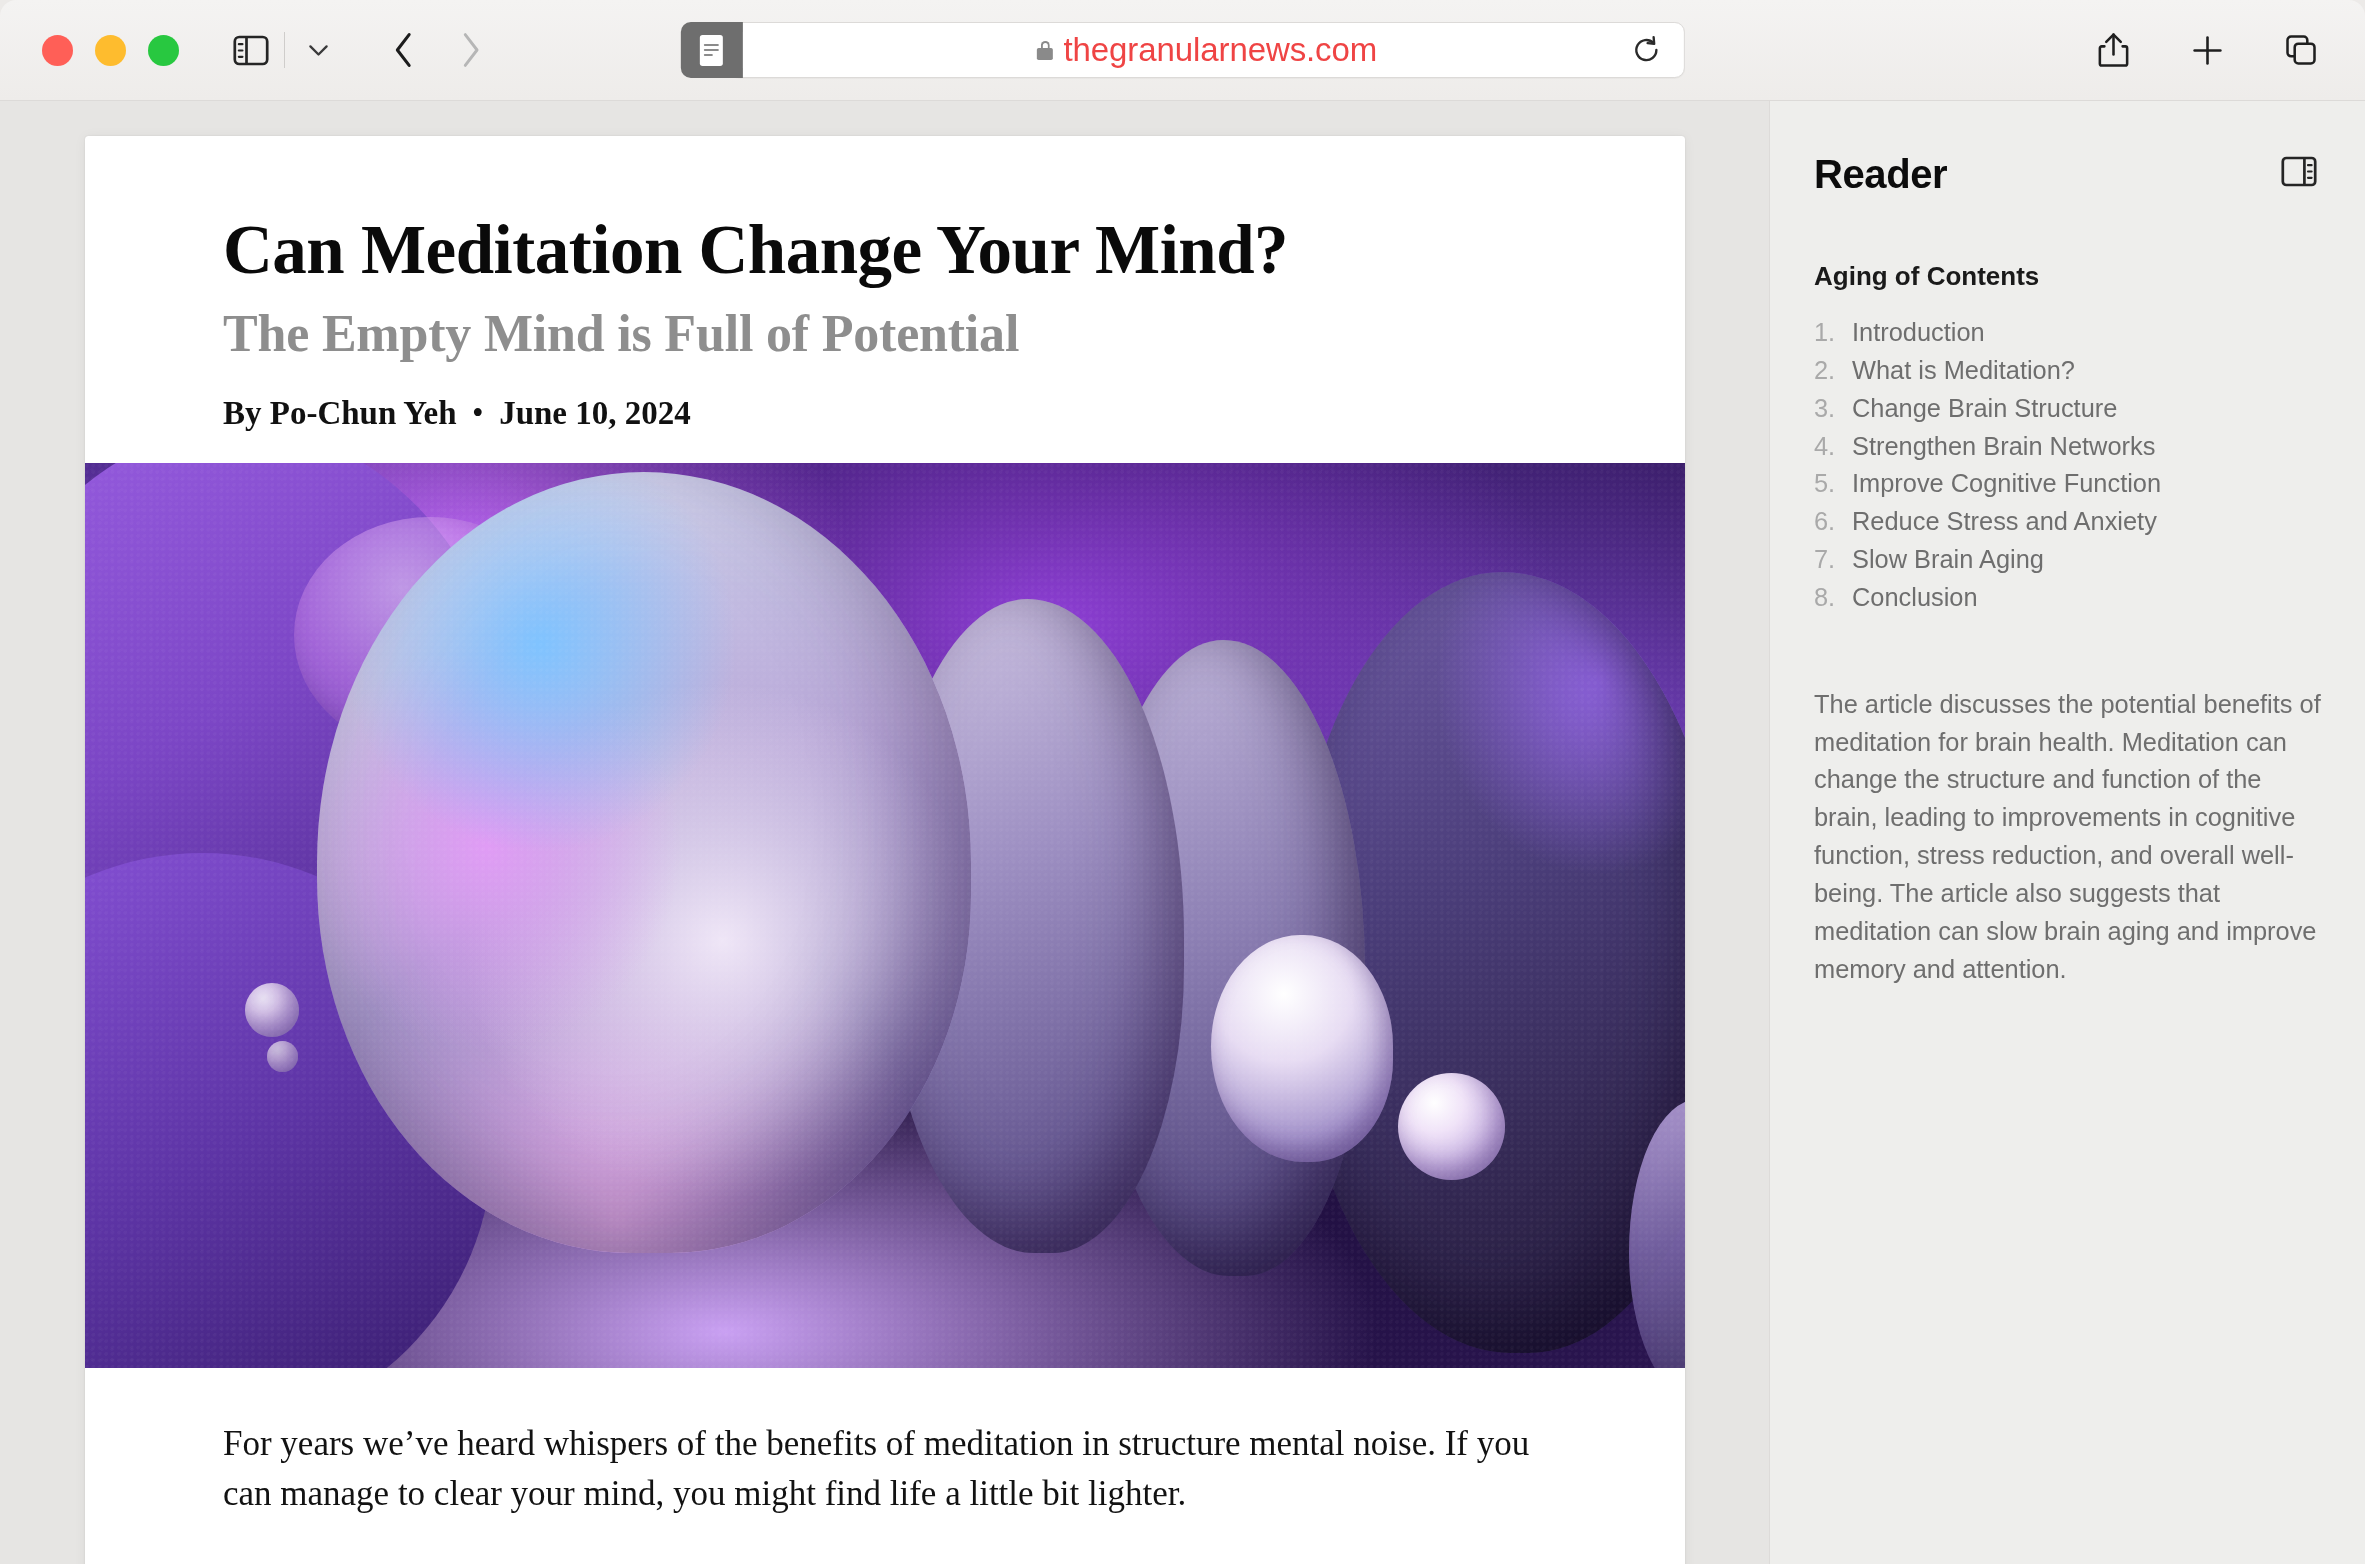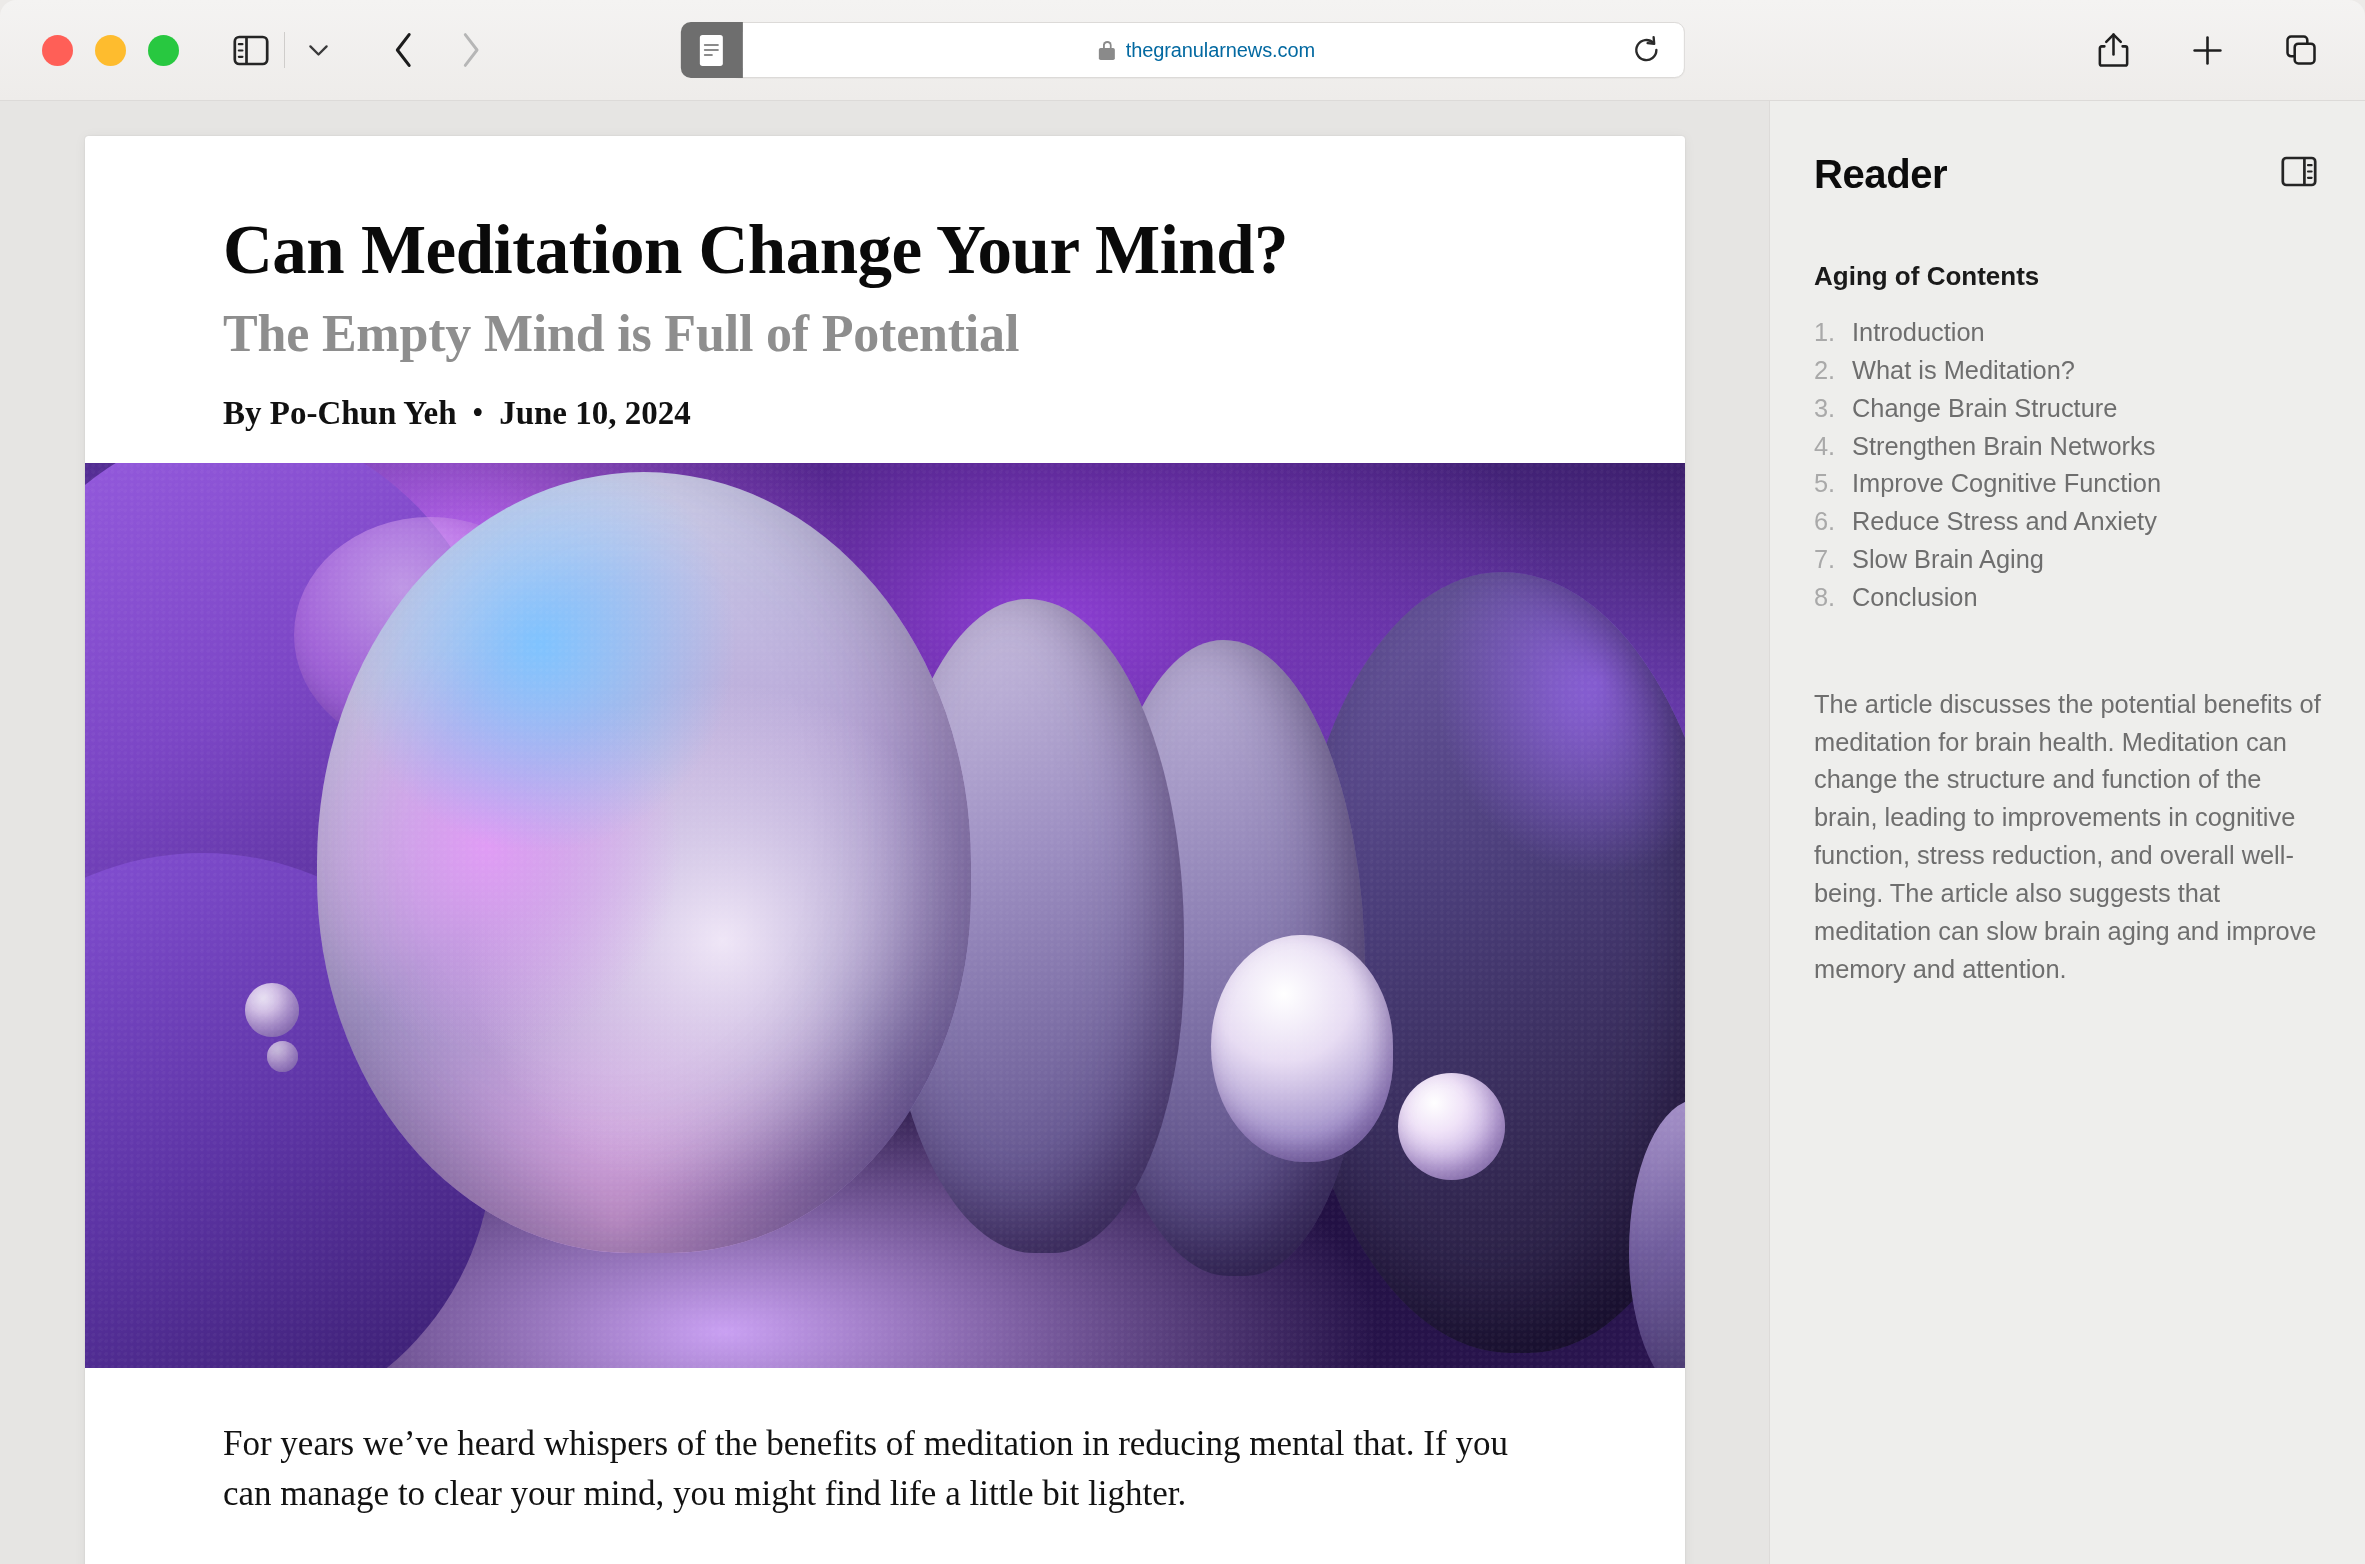--- a/index.html
+++ b/index.html
@@ -110,22 +110,22 @@
     width: 15.4px; height: 11.8px; background: #8a8a8a; border-radius: 1.8px;
   }
   .lock-icon .shackle {
     position: absolute; top: 0; left: 3.2px;
     width: 9px; height: 9px;
     border: 2.4px solid #8a8a8a;
     border-bottom: none;
     border-radius: 5.4px 5.4px 0 0;
   }
   .url-text {
-    font-size: 20px;
-    color: #0369a1;
+    font-size: 33px;
+    color: #ef4444;
     letter-spacing: -0.1px;
   }
   .reload-btn {
     position: absolute;
     right: 20px;
     top: 50%;
     transform: translateY(-50%);
     width: 35px; height: 35px;
     display: flex; align-items: center; justify-content: center;
   }
@@ -460,21 +460,21 @@
           <span class="orb orb-7"></span>
           <span class="blob head-main"></span>
           <span class="orb orb-6"></span>
           <span class="orb orb-1"></span>
           <span class="orb orb-2"></span>
           <span class="orb orb-3"></span>
 
         </div>
 
         <div class="article-body">
-          <p>For years we’ve heard whispers of the benefits of meditation in reducing mental that. If you can manage to clear your mind, you might find life a little bit lighter.</p>
+          <p>For years we’ve heard whispers of the benefits of meditation in structure mental noise. If you can manage to clear your mind, you might find life a little bit lighter.</p>
         </div>
       </div>
     </div>
 
     <aside class="reader-panel">
       <div class="reader-header">
         <div class="reader-title">Reader</div>
         <div class="panel-toggle">
           <svg width="36" height="31" viewBox="0 0 40 34">
             <rect x="2" y="2" width="36" height="30" rx="4" fill="none" stroke="#252525" stroke-width="3"></rect>

